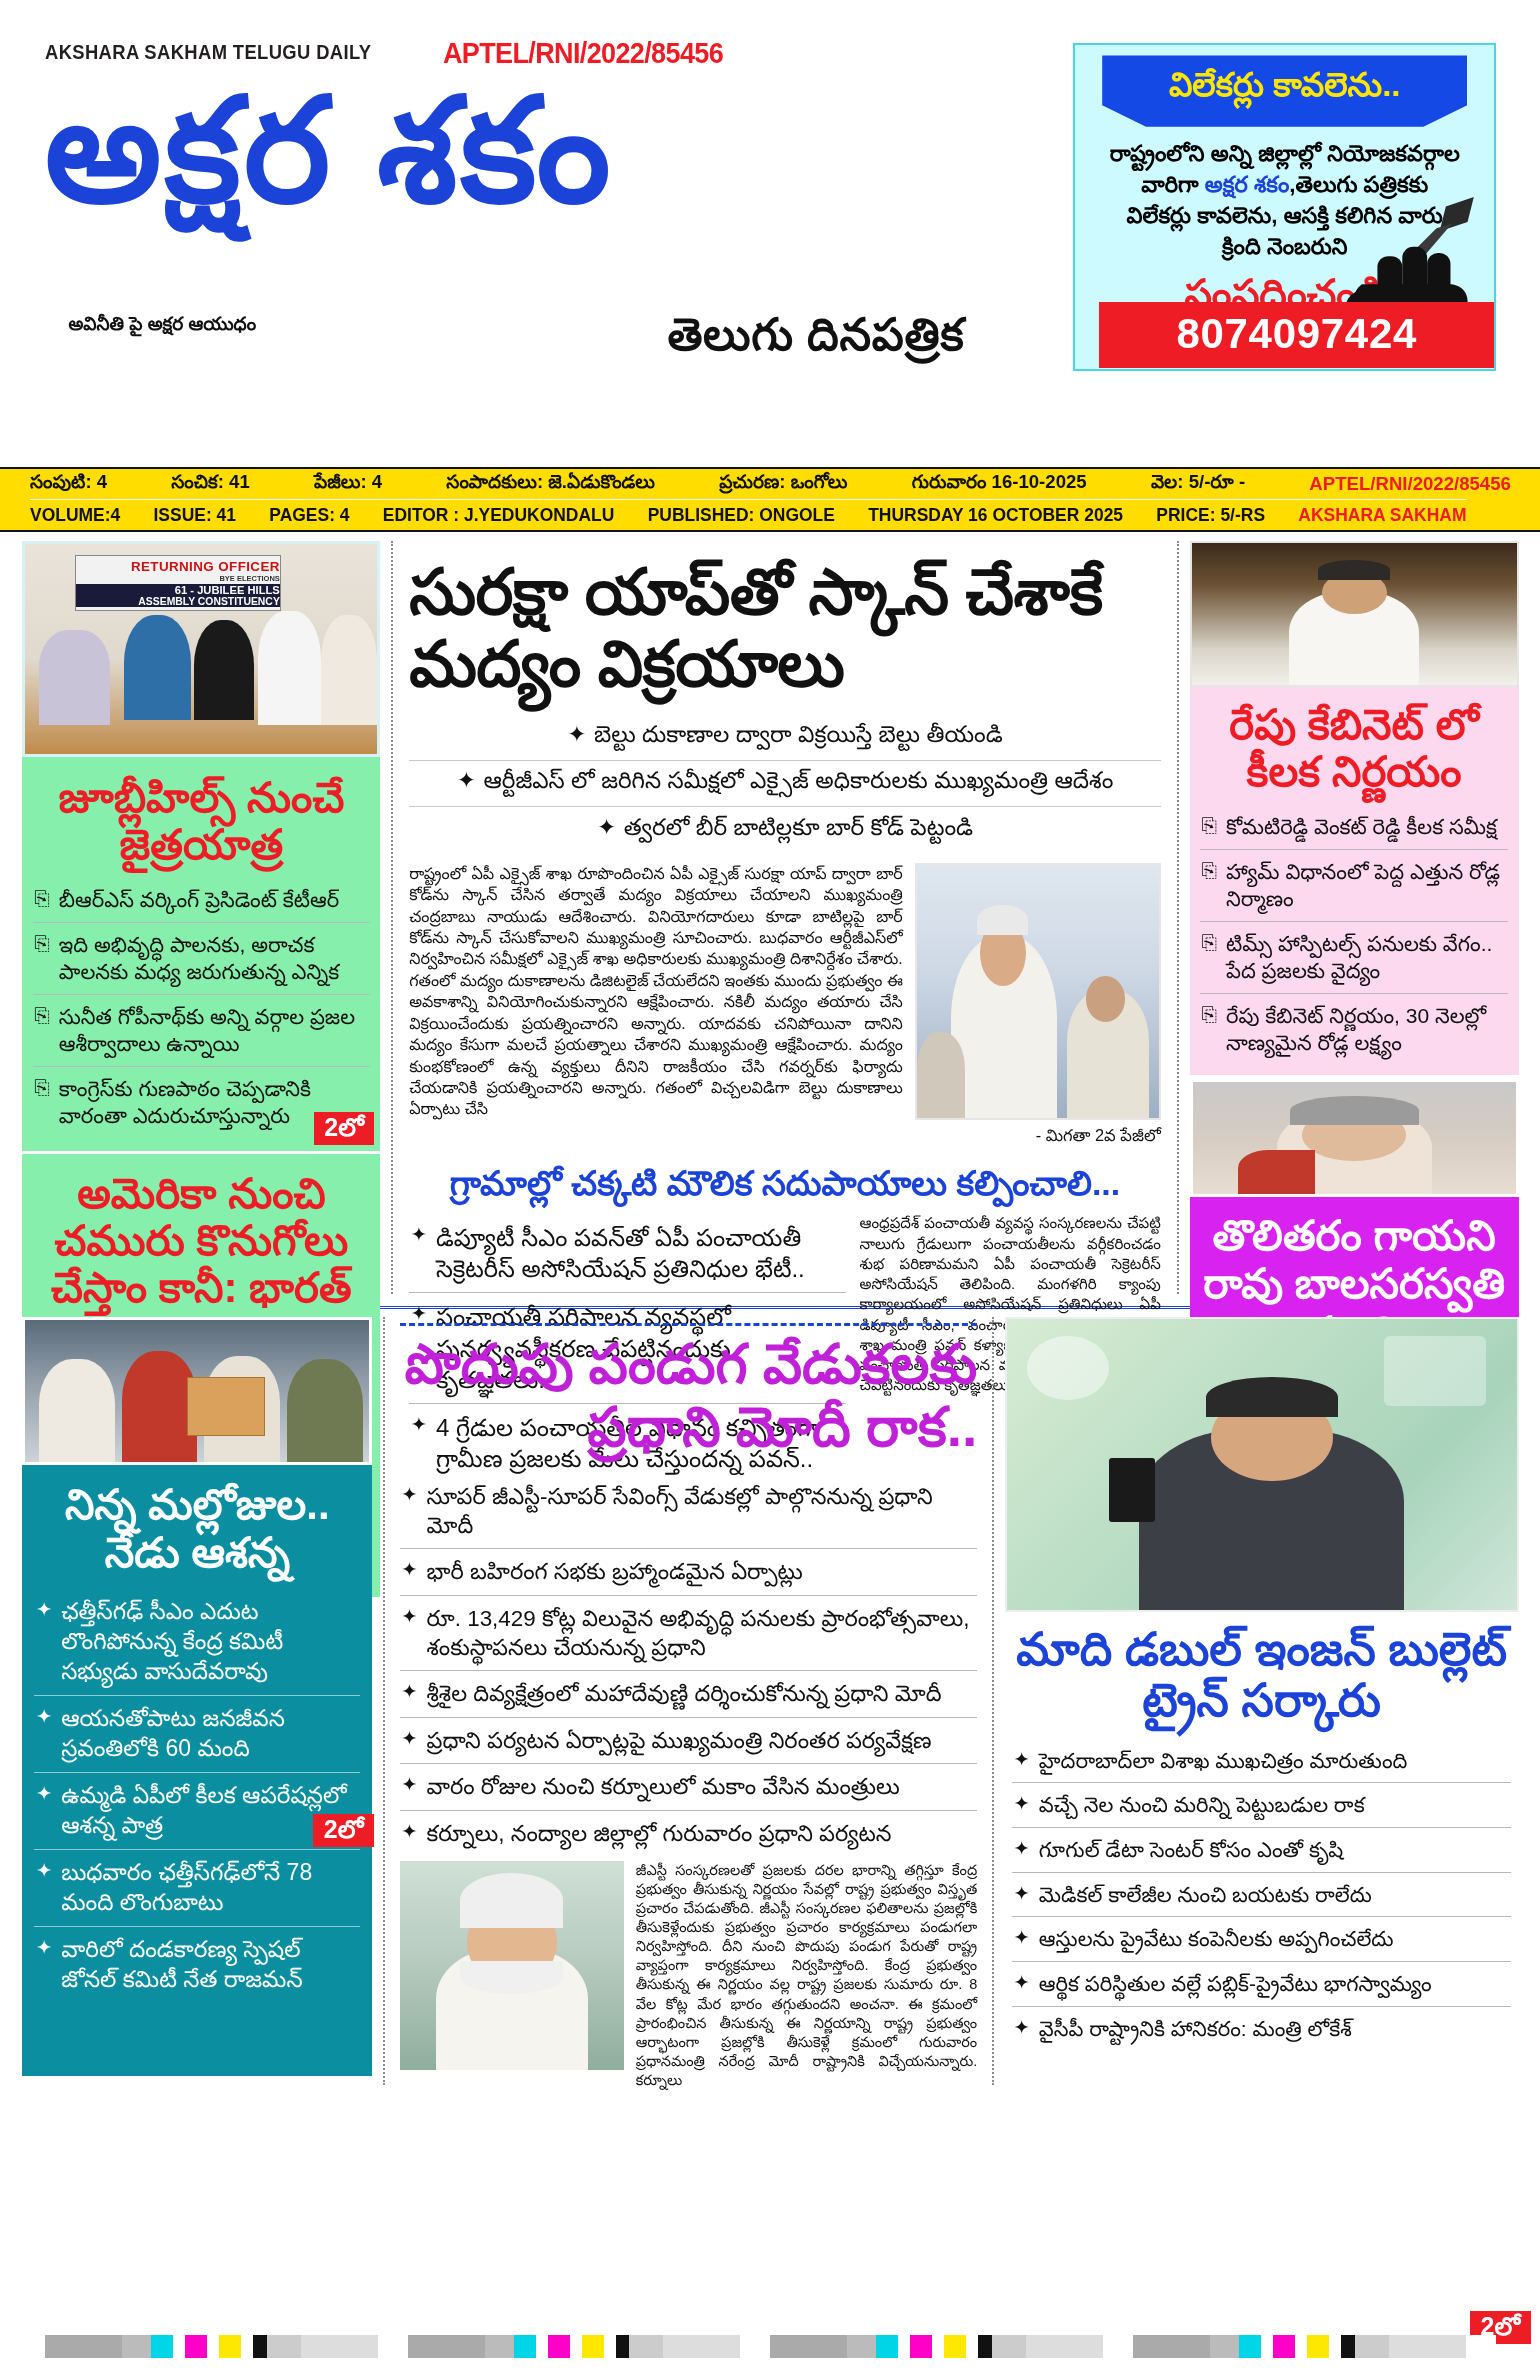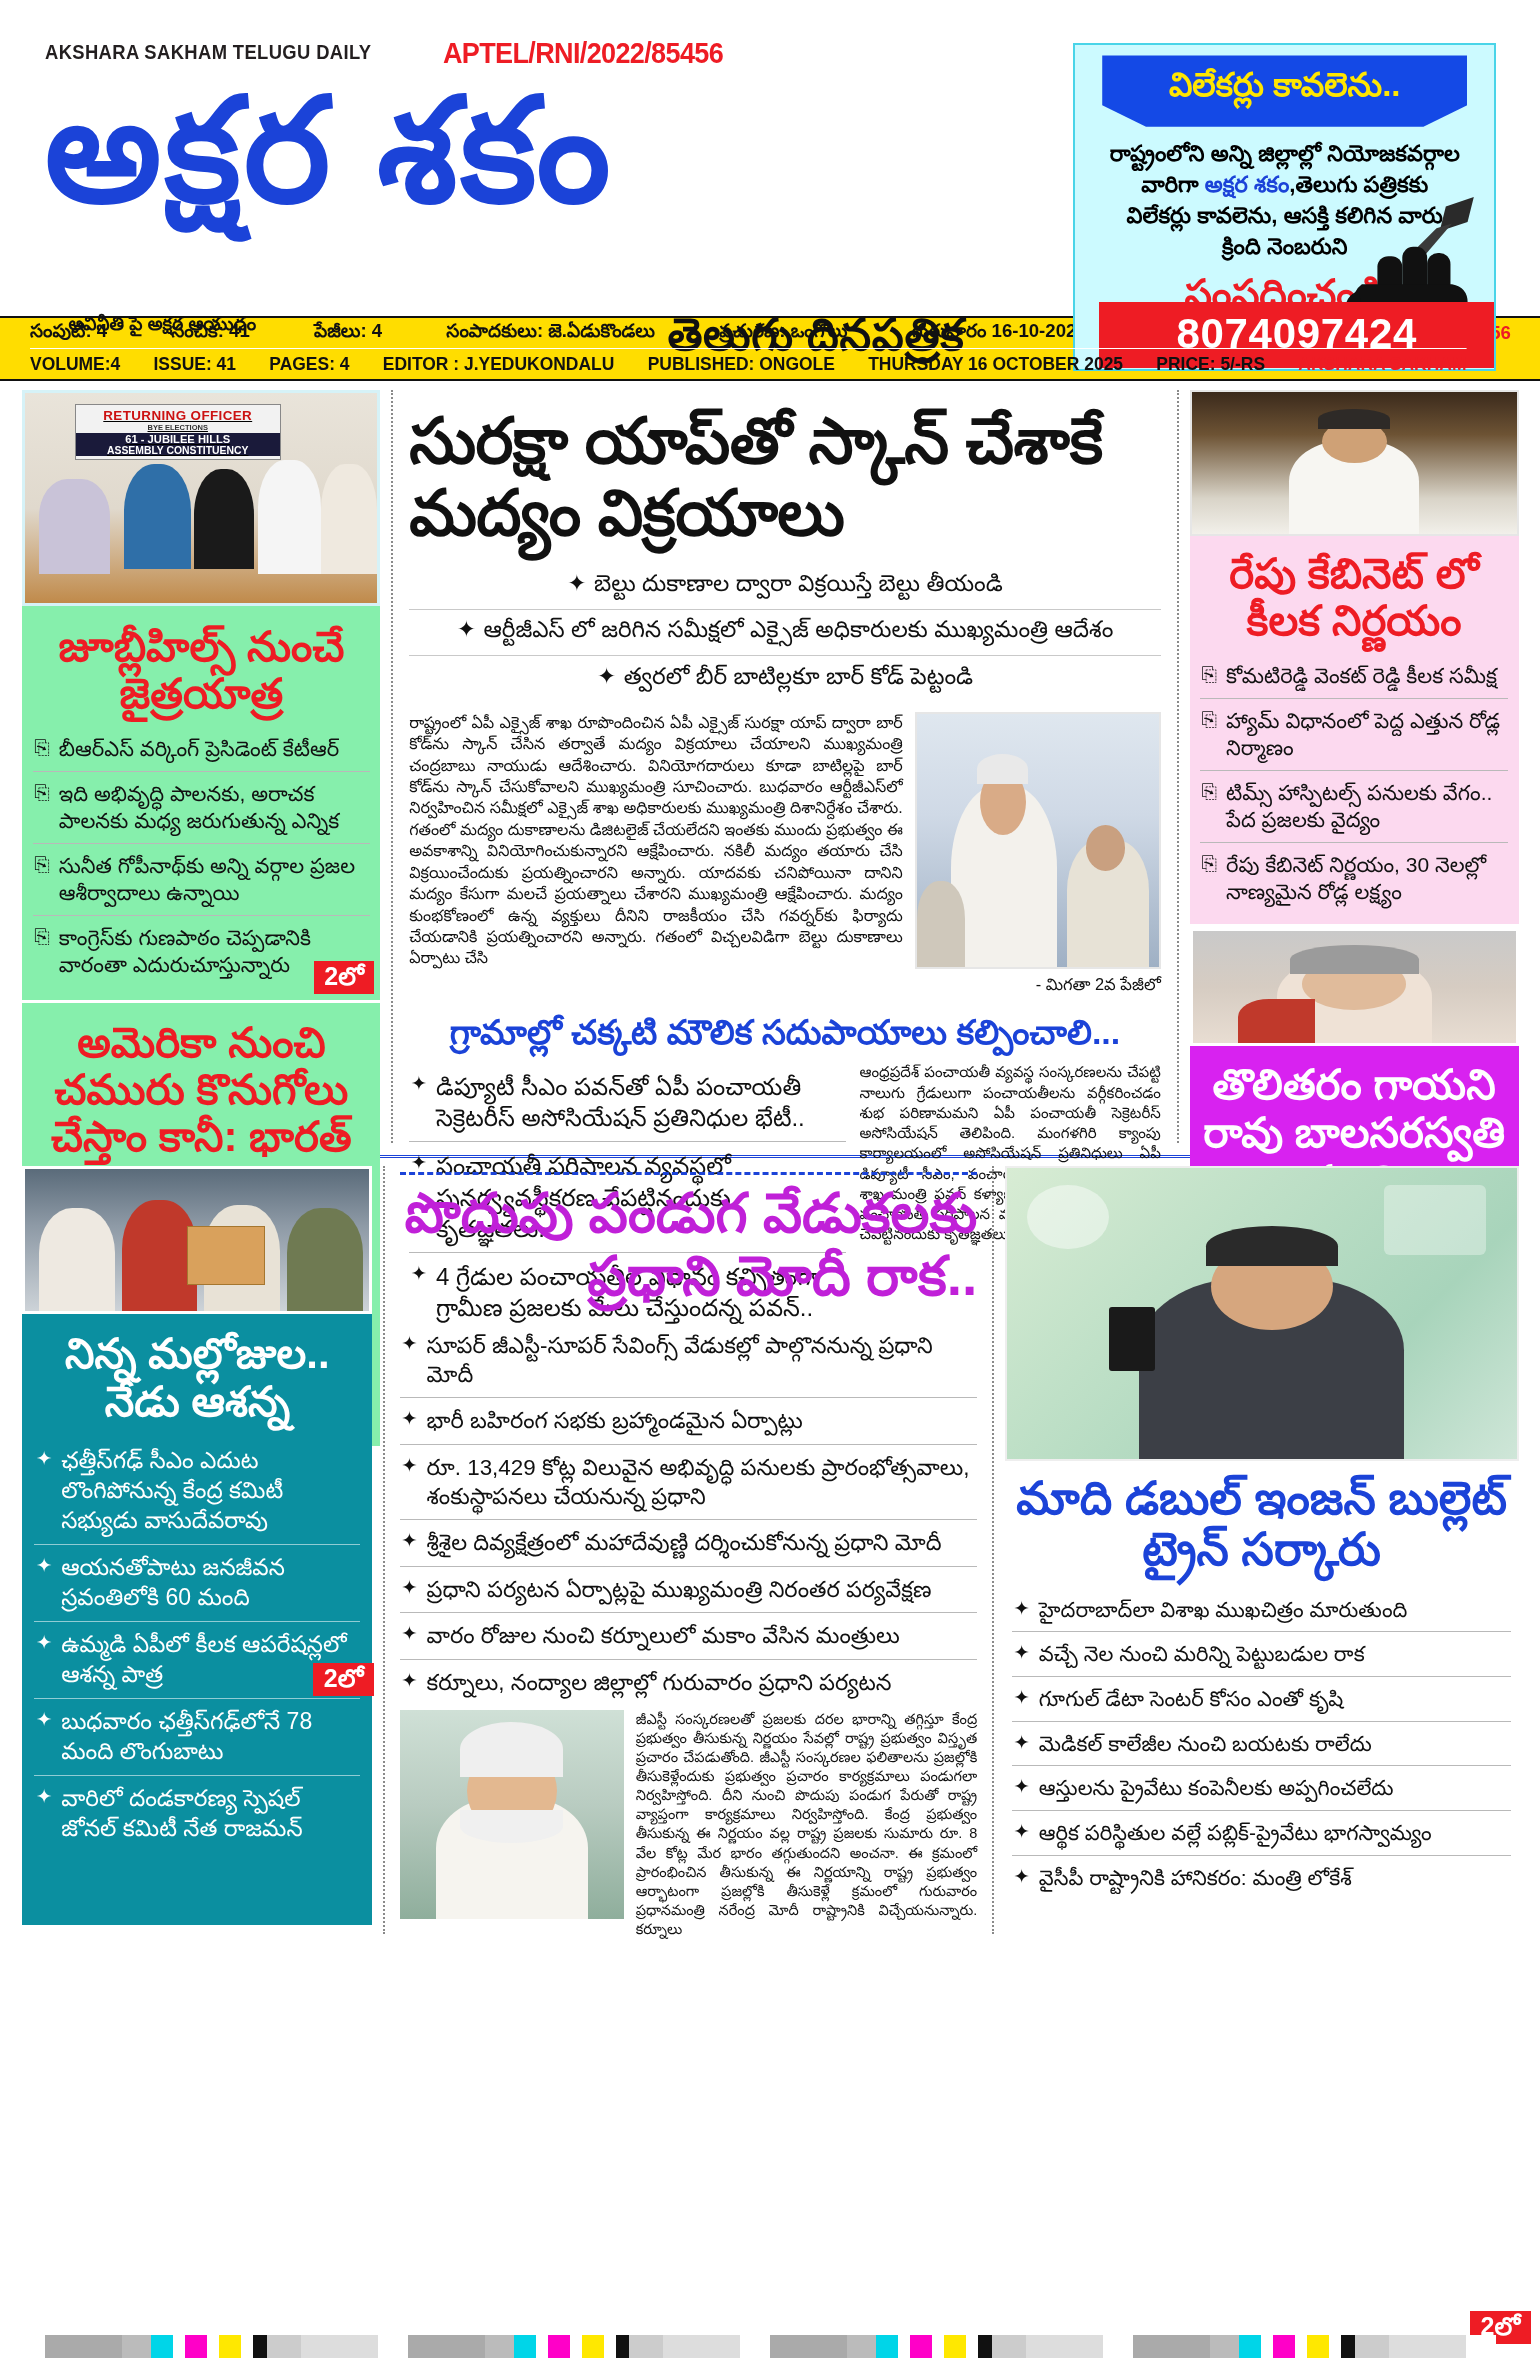--- a/index.html
+++ b/index.html
@@ -1,20 +1,20 @@
 <!DOCTYPE html>
 <html style="font-size:12px"><head>
 <meta charset="utf-8">
 <style>
   html,body{margin:0;padding:0;background:#ffffff;}
   body{width:1541px;height:2377px;font-family:"Liberation Sans",sans-serif;position:relative;overflow:hidden;}
   .page{width:1541px;height:2377px;position:relative;background:#fff;box-sizing:border-box;padding:0 22.4px;}
 
   
-  .masthead{position:relative;height:316px;}
+  .masthead{position:relative;height:467px;}
   .mh-left{position:absolute;left:22.4px;top:41px;width:1043px;}
   .mh-kicker{font-size:20px;font-weight:bold;letter-spacing:0.4px;color:#231f20;
              font-family:"Liberation Sans Narrow","Liberation Sans",sans-serif;transform:scaleX(.92);transform-origin:left;}
   .mh-rni{position:absolute;left:421px;top:36px;font-size:30px;font-weight:bold;color:#ee1c24;
           font-family:"Liberation Sans",sans-serif;letter-spacing:-0.7px;transform:scaleX(.9);transform-origin:left;}
   .mh-logo{position:absolute;left:22.4px;top:78px;font-size:146px;line-height:1;color:#1b43d8;font-weight:bold;
            letter-spacing:3px;white-space:nowrap;font-family:"Liberation Sans",sans-serif;}
   .mh-tag{position:absolute;left:46px;top:313px;font-size:18.6px;font-weight:bold;color:#111;}
   .mh-sub{position:absolute;left:645px;top:309px;font-size:45px;font-weight:bold;color:#111;letter-spacing:0.7px;}
 
@@ -166,21 +166,21 @@
       <span>PRICE: 5/-RS</span>
       <span class="red">AKSHARA SAKHAM</span>
     </div>
   </div>
 
   <div class="grid-top">
 
     <div class="col-left">
       <div class="ph" style="height:216px;border:3.7px solid #d6f2f7;box-sizing:border-box;
            background:linear-gradient(180deg,#e9e4da 0%,#e0d9cd 55%,#c08a4a 100%);">
-        <div style="position:absolute;left:14%;top:5%;width:58%;background:#f2f2f2;border:1.5px solid #888;padding:3px 0;text-align:center;text-decoration:underline;">
+        <div style="position:absolute;left:14%;top:5%;width:58%;background:#f2f2f2;border:1.5px solid #888;padding:3px 0;text-align:right;">
           <div style="font-size:13.4px;font-weight:bold;color:#cc1111;letter-spacing:0.4px;">RETURNING OFFICER</div>
           <div style="font-size:7.5px;font-weight:bold;color:#333;">BYE ELECTIONS</div>
           <div style="font-size:11.2px;font-weight:bold;color:#fff;background:#1a1a3a;margin-top:1.5px;">61 - JUBILEE HILLS</div>
           <div style="font-size:10.4px;font-weight:bold;color:#fff;background:#1a1a3a;">ASSEMBLY CONSTITUENCY</div>
         </div>
         <div style="position:absolute;bottom:14%;left:4%;width:20%;height:45%;background:#c9c3d8;border-radius:40% 40% 0 0;"></div>
         <div style="position:absolute;bottom:16%;left:28%;width:19%;height:50%;background:#2f6fa8;border-radius:45% 45% 0 0;"></div>
         <div style="position:absolute;bottom:16%;left:48%;width:17%;height:48%;background:#1a1a1a;border-radius:45% 45% 0 0;"></div>
         <div style="position:absolute;bottom:14%;left:66%;width:18%;height:54%;background:#f5f5f5;border-radius:42% 42% 0 0;"></div>
         <div style="position:absolute;bottom:14%;left:84%;width:16%;height:52%;background:#efe9df;border-radius:42% 42% 0 0;"></div>

